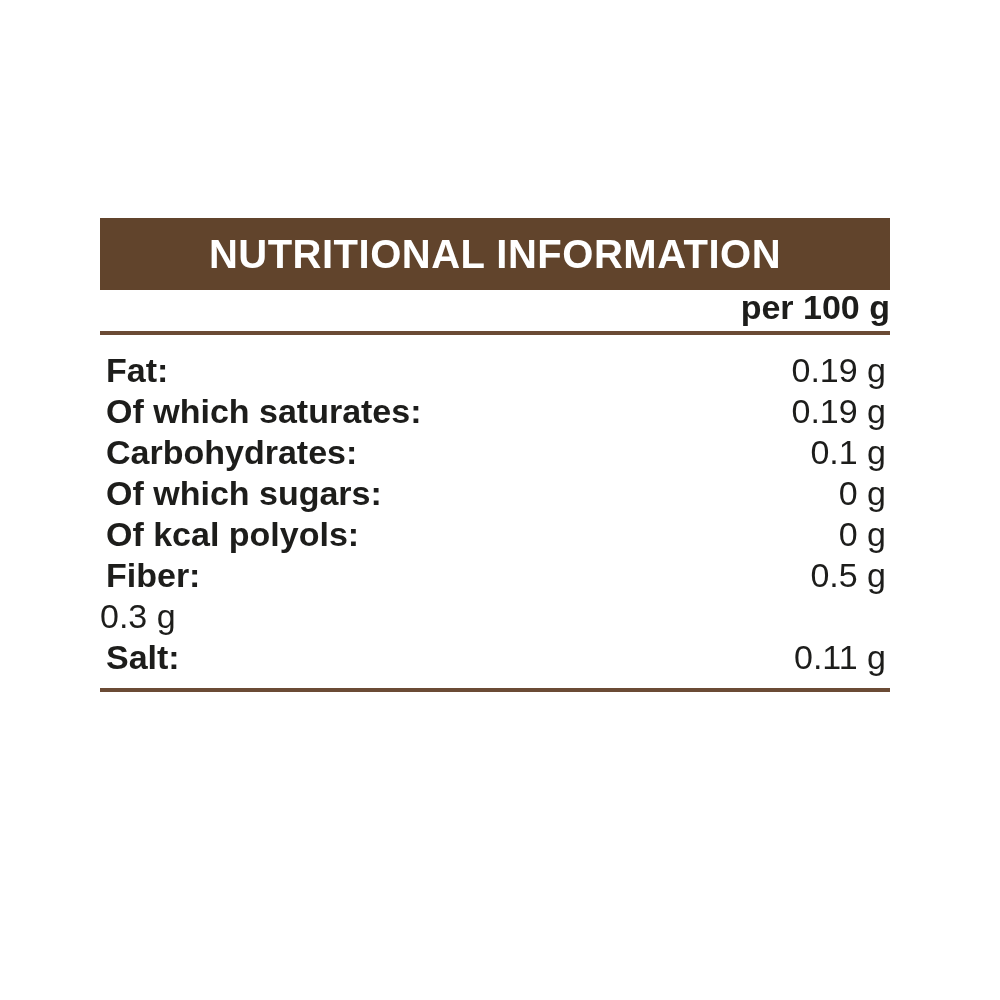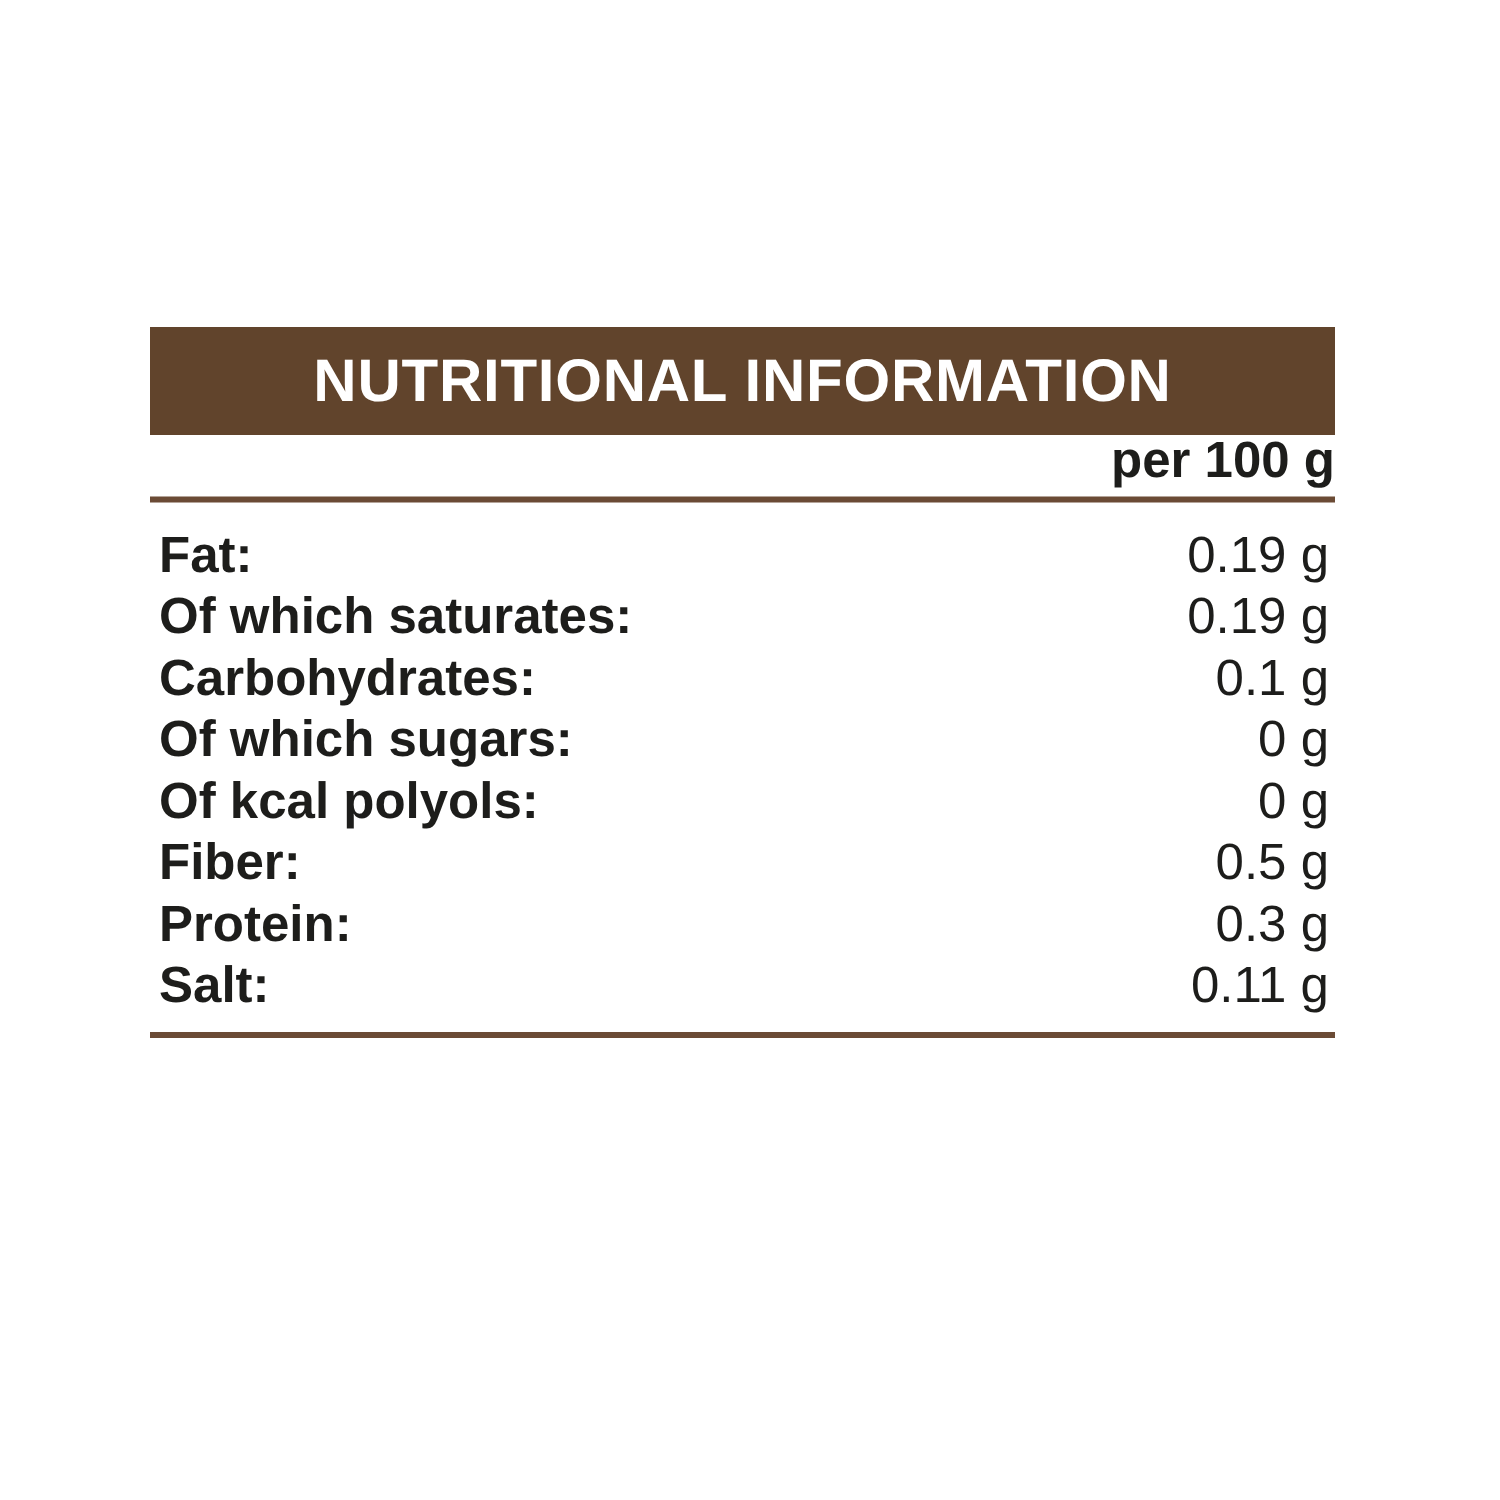--- a/index.html
+++ b/index.html
@@ -113,21 +113,20 @@
     <span class="label">Of kcal polyols:</span>
     <span class="value">0 g</span>
   </div>
 
   <div class="row">
     <span class="label">Fiber:</span>
     <span class="value">0.5 g</span>
   </div>
 
   <div class="row">
-    <span class="label">Protein:</span>
     <span class="value">0.3 g</span>
   </div>
 
   <div class="row">
     <span class="label">Salt:</span>
     <span class="value">0.11 g</span>
   </div>
 </div>
 
   <div class="rule rule-bottom" style="background: rgb(107, 75, 53);"></div>

